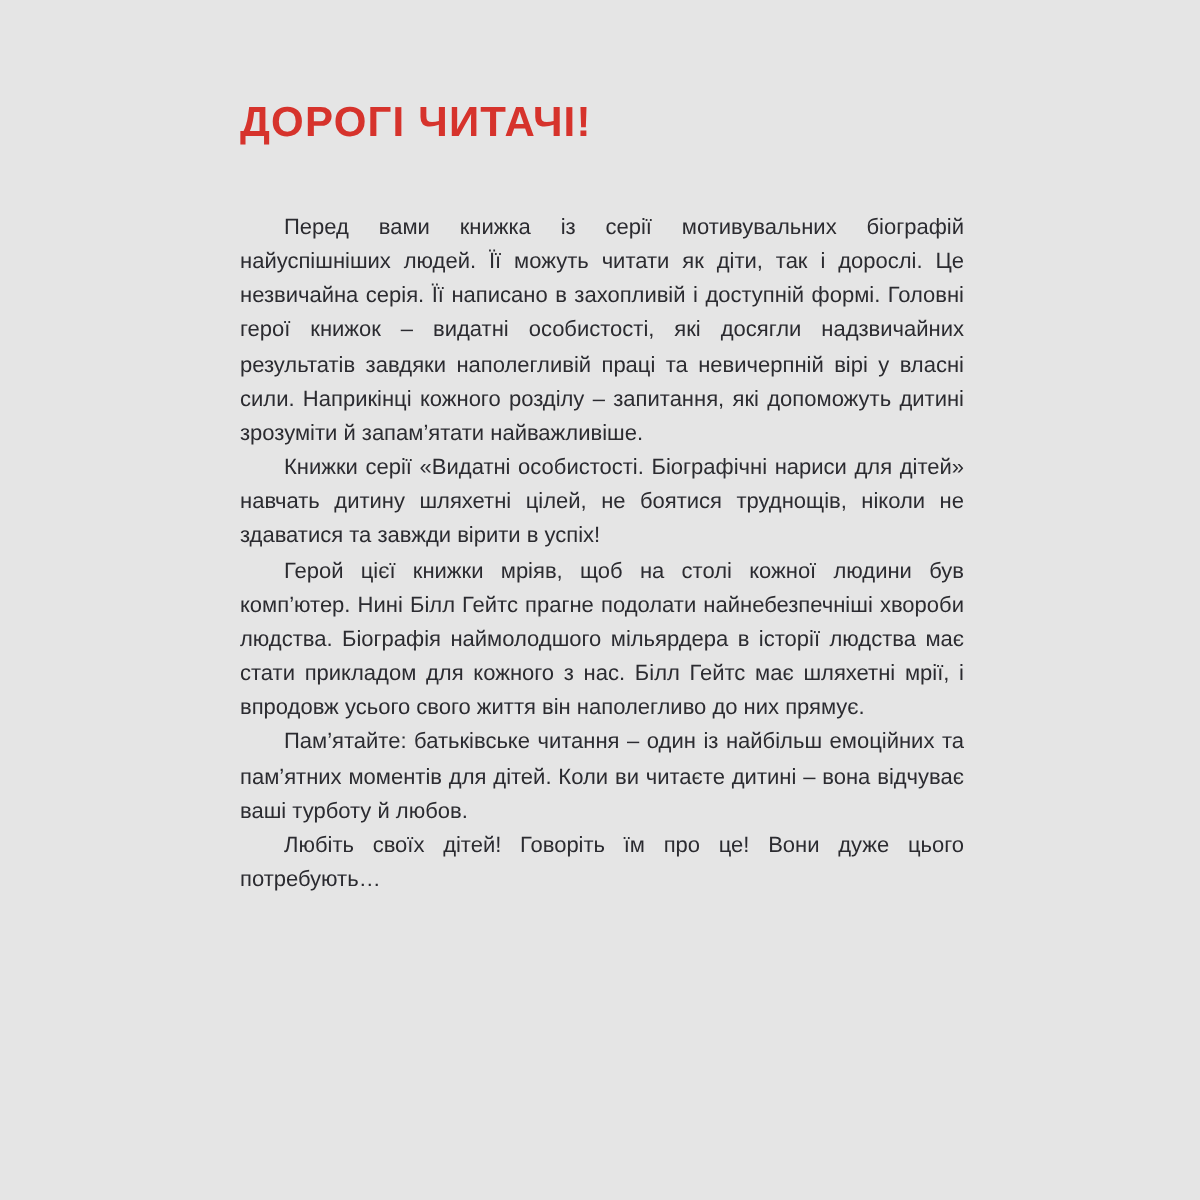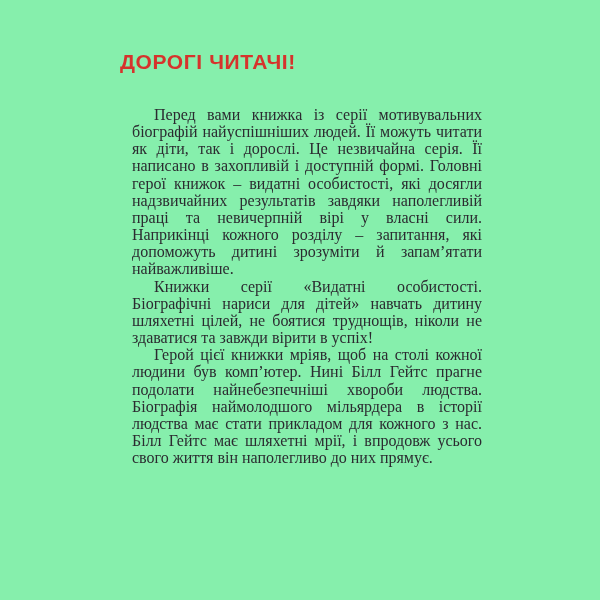--- a/index.html
+++ b/index.html
@@ -12,21 +12,21 @@
     height: 600px;
     background: #ffffff;
     font-family: "Liberation Serif", "DejaVu Serif", serif;
     overflow: hidden;
   }
 
   .page {
     position: relative;
     width: 600px;
     height: 600px;
-    background: #86efac;
+    background: #e5e5e5;
     box-sizing: border-box;
   }
 
   .content-block {
     position: absolute;
     left: 120px;
     top: 50px;
     width: 362px;
   }
 
@@ -35,45 +35,46 @@
     font-weight: bold;
     font-size: 21px;
     line-height: 24px;
     letter-spacing: 0.6px;
     color: #d6332c;
     margin: 0 0 32px 0;
     white-space: nowrap;
   }
 
   .body-text {
-    font-family: Liberation Serif, serif;
-    font-size: 16px;
+    font-family: Liberation Sans, sans-serif;
+    font-size: 11px;
     line-height: 17.15px;
     color: #2b2b30;
     text-align: justify;
     text-justify: inter-word;
     hyphens: manual;
-    margin-left: 12px;
   }
 
   .body-text p {
     margin: 0;
     text-indent: 22px;
   }
 </style>
 </head>
 <body>
 
 <div class="page">
 
   <div class="content-block">
 
     <h1 class="page-title">ДОРОГІ ЧИТАЧІ!</h1>
 
     <div class="body-text">
       <p>Перед вами книжка із серії мотивувальних біографій найуспішніших людей. Її можуть читати як діти, так і дорослі. Це незвичайна серія. Її написано в захопливій і доступній формі. Головні герої книжок – видатні особистості, які досягли надзвичайних результатів завдяки наполегливій праці та невичерпній вірі у власні сили. Наприкінці кожного розділу – запитання, які допоможуть дитині зрозуміти й запам’ятати найважливіше.</p>
       <p>Книжки серії «Видатні особистості. Біографічні нариси для дітей» навчать дитину шляхетні цілей, не боятися труднощів, ніколи не здаватися та завжди вірити в успіх!</p>
       <p>Герой цієї книжки мріяв, щоб на столі кожної людини був комп’ютер. Нині Білл Гейтс прагне подолати найнебезпечніші хвороби людства. Біографія наймолодшого мільярдера в історії людства має стати прикладом для кожного з нас. Білл Гейтс має шляхетні мрії, і впродовж усього свого життя він наполегливо до них прямує.</p>
+      <p>Пам’ятайте: батьківське читання – один із найбільш емоційних та пам’ятних моментів для дітей. Коли ви читаєте дитині – вона відчуває ваші турботу й любов.</p>
+      <p>Любіть своїх дітей! Говоріть їм про це! Вони дуже цього потребують…</p>
     </div>
 
   </div>
 
 </div>
 
 </body></html>

